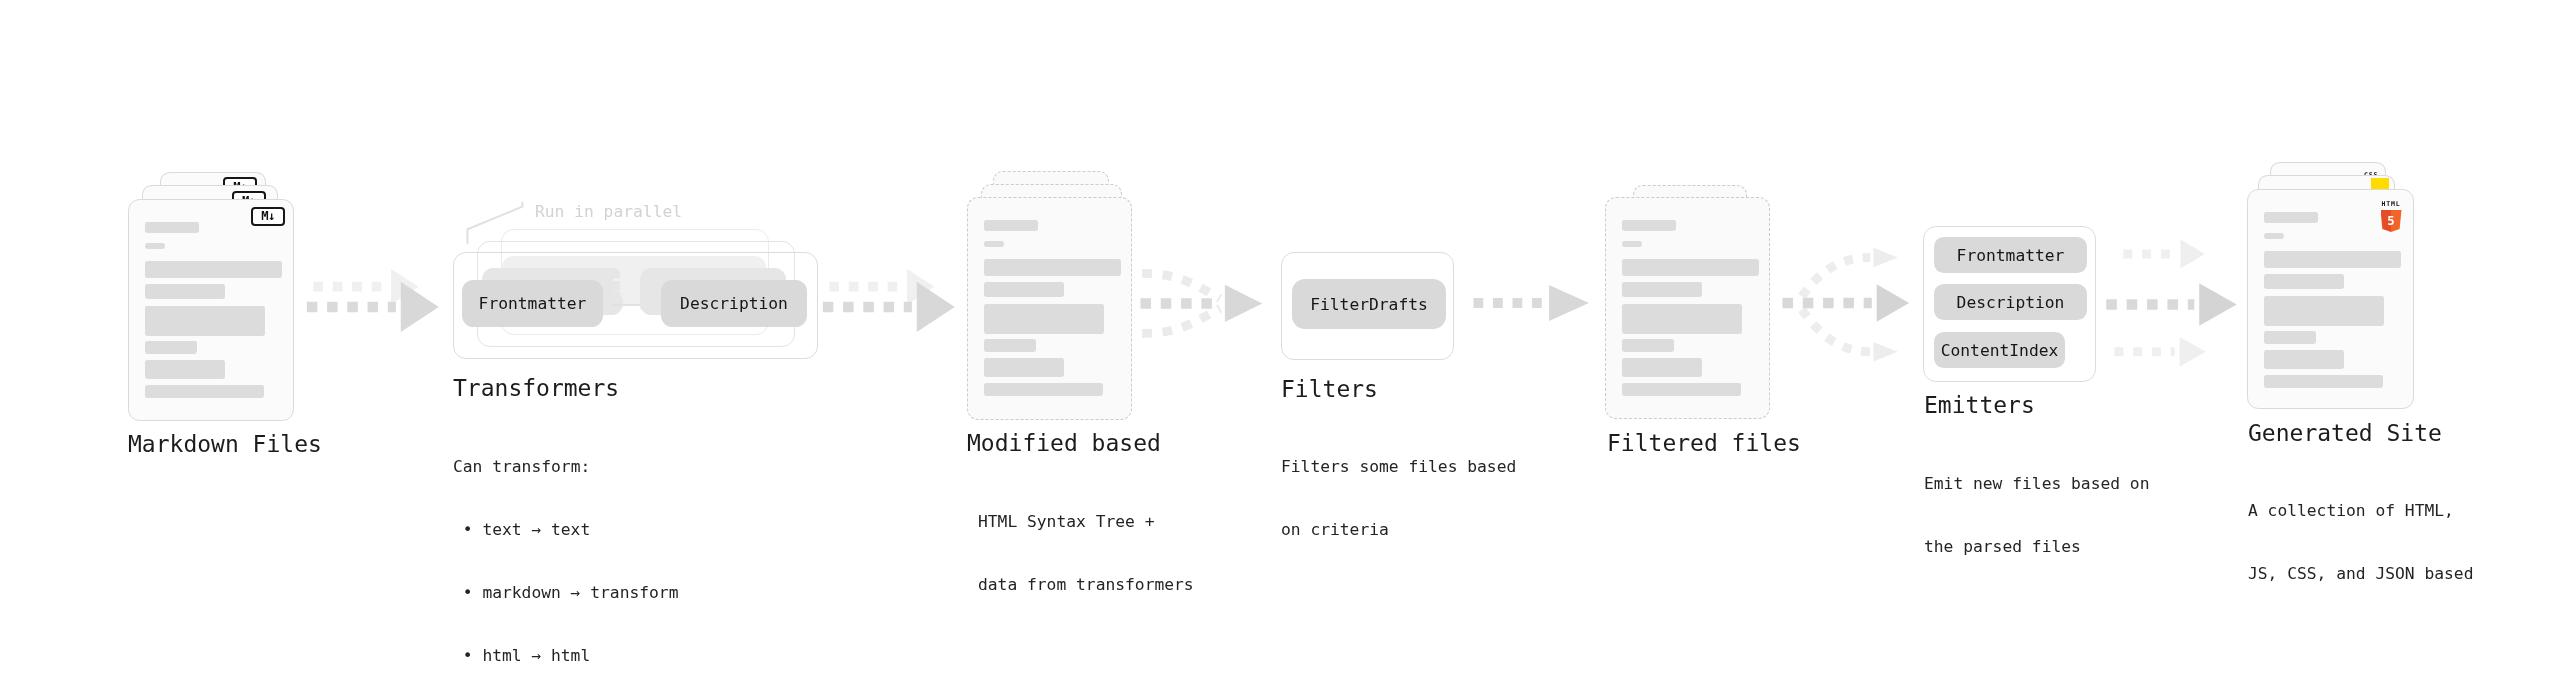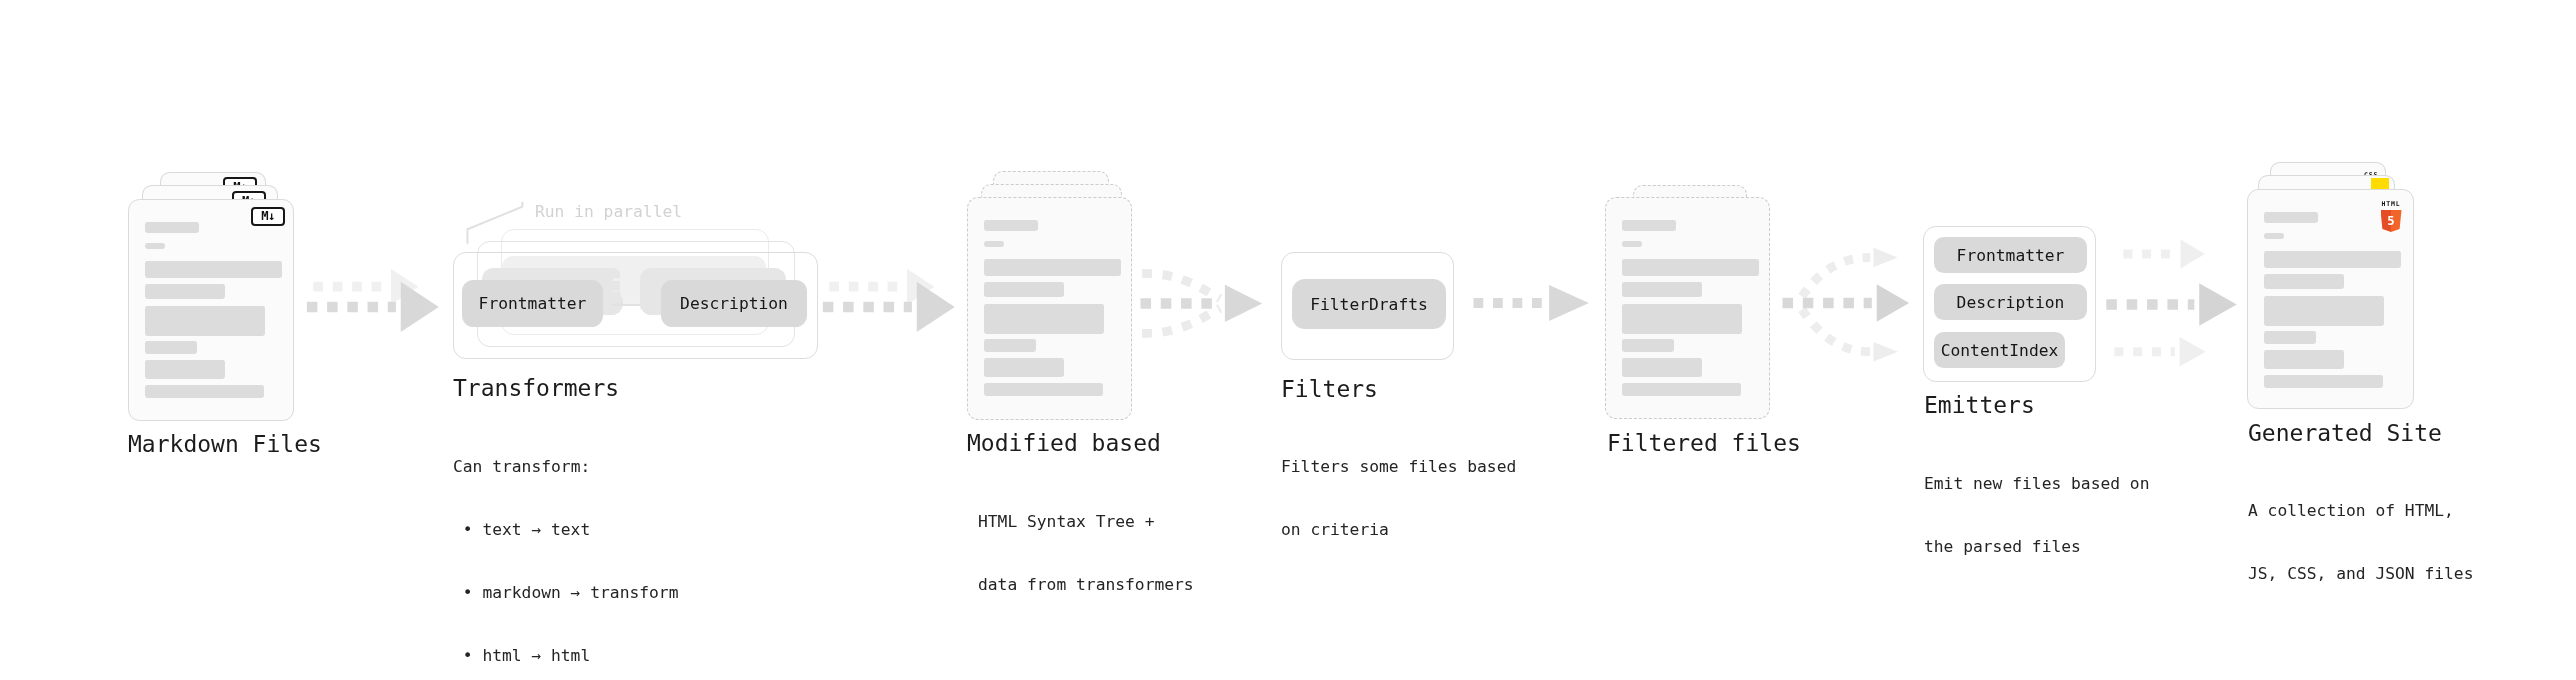--- a/index.html
+++ b/index.html
@@ -232,18 +232,18 @@
       <div class="dl dl3"></div>
       <div class="dl dl4"></div>
       <div class="dl dl5"></div>
       <div class="dl dl6"></div>
       <div class="dl dl7"></div>
       <div class="dl dl8"></div>
     </div>
     <div class="h" style="left:2248px;top:420px;">Generated Site</div>
     <div class="d" style="left:2248px;top:458px;">
       <div>A collection of HTML,</div>
-      <div>JS, CSS, and JSON files</div>
+      <div>JS, CSS, and JSON based</div>
     </div>
   </div>
 
 </div>
 
 
 </body></html>

